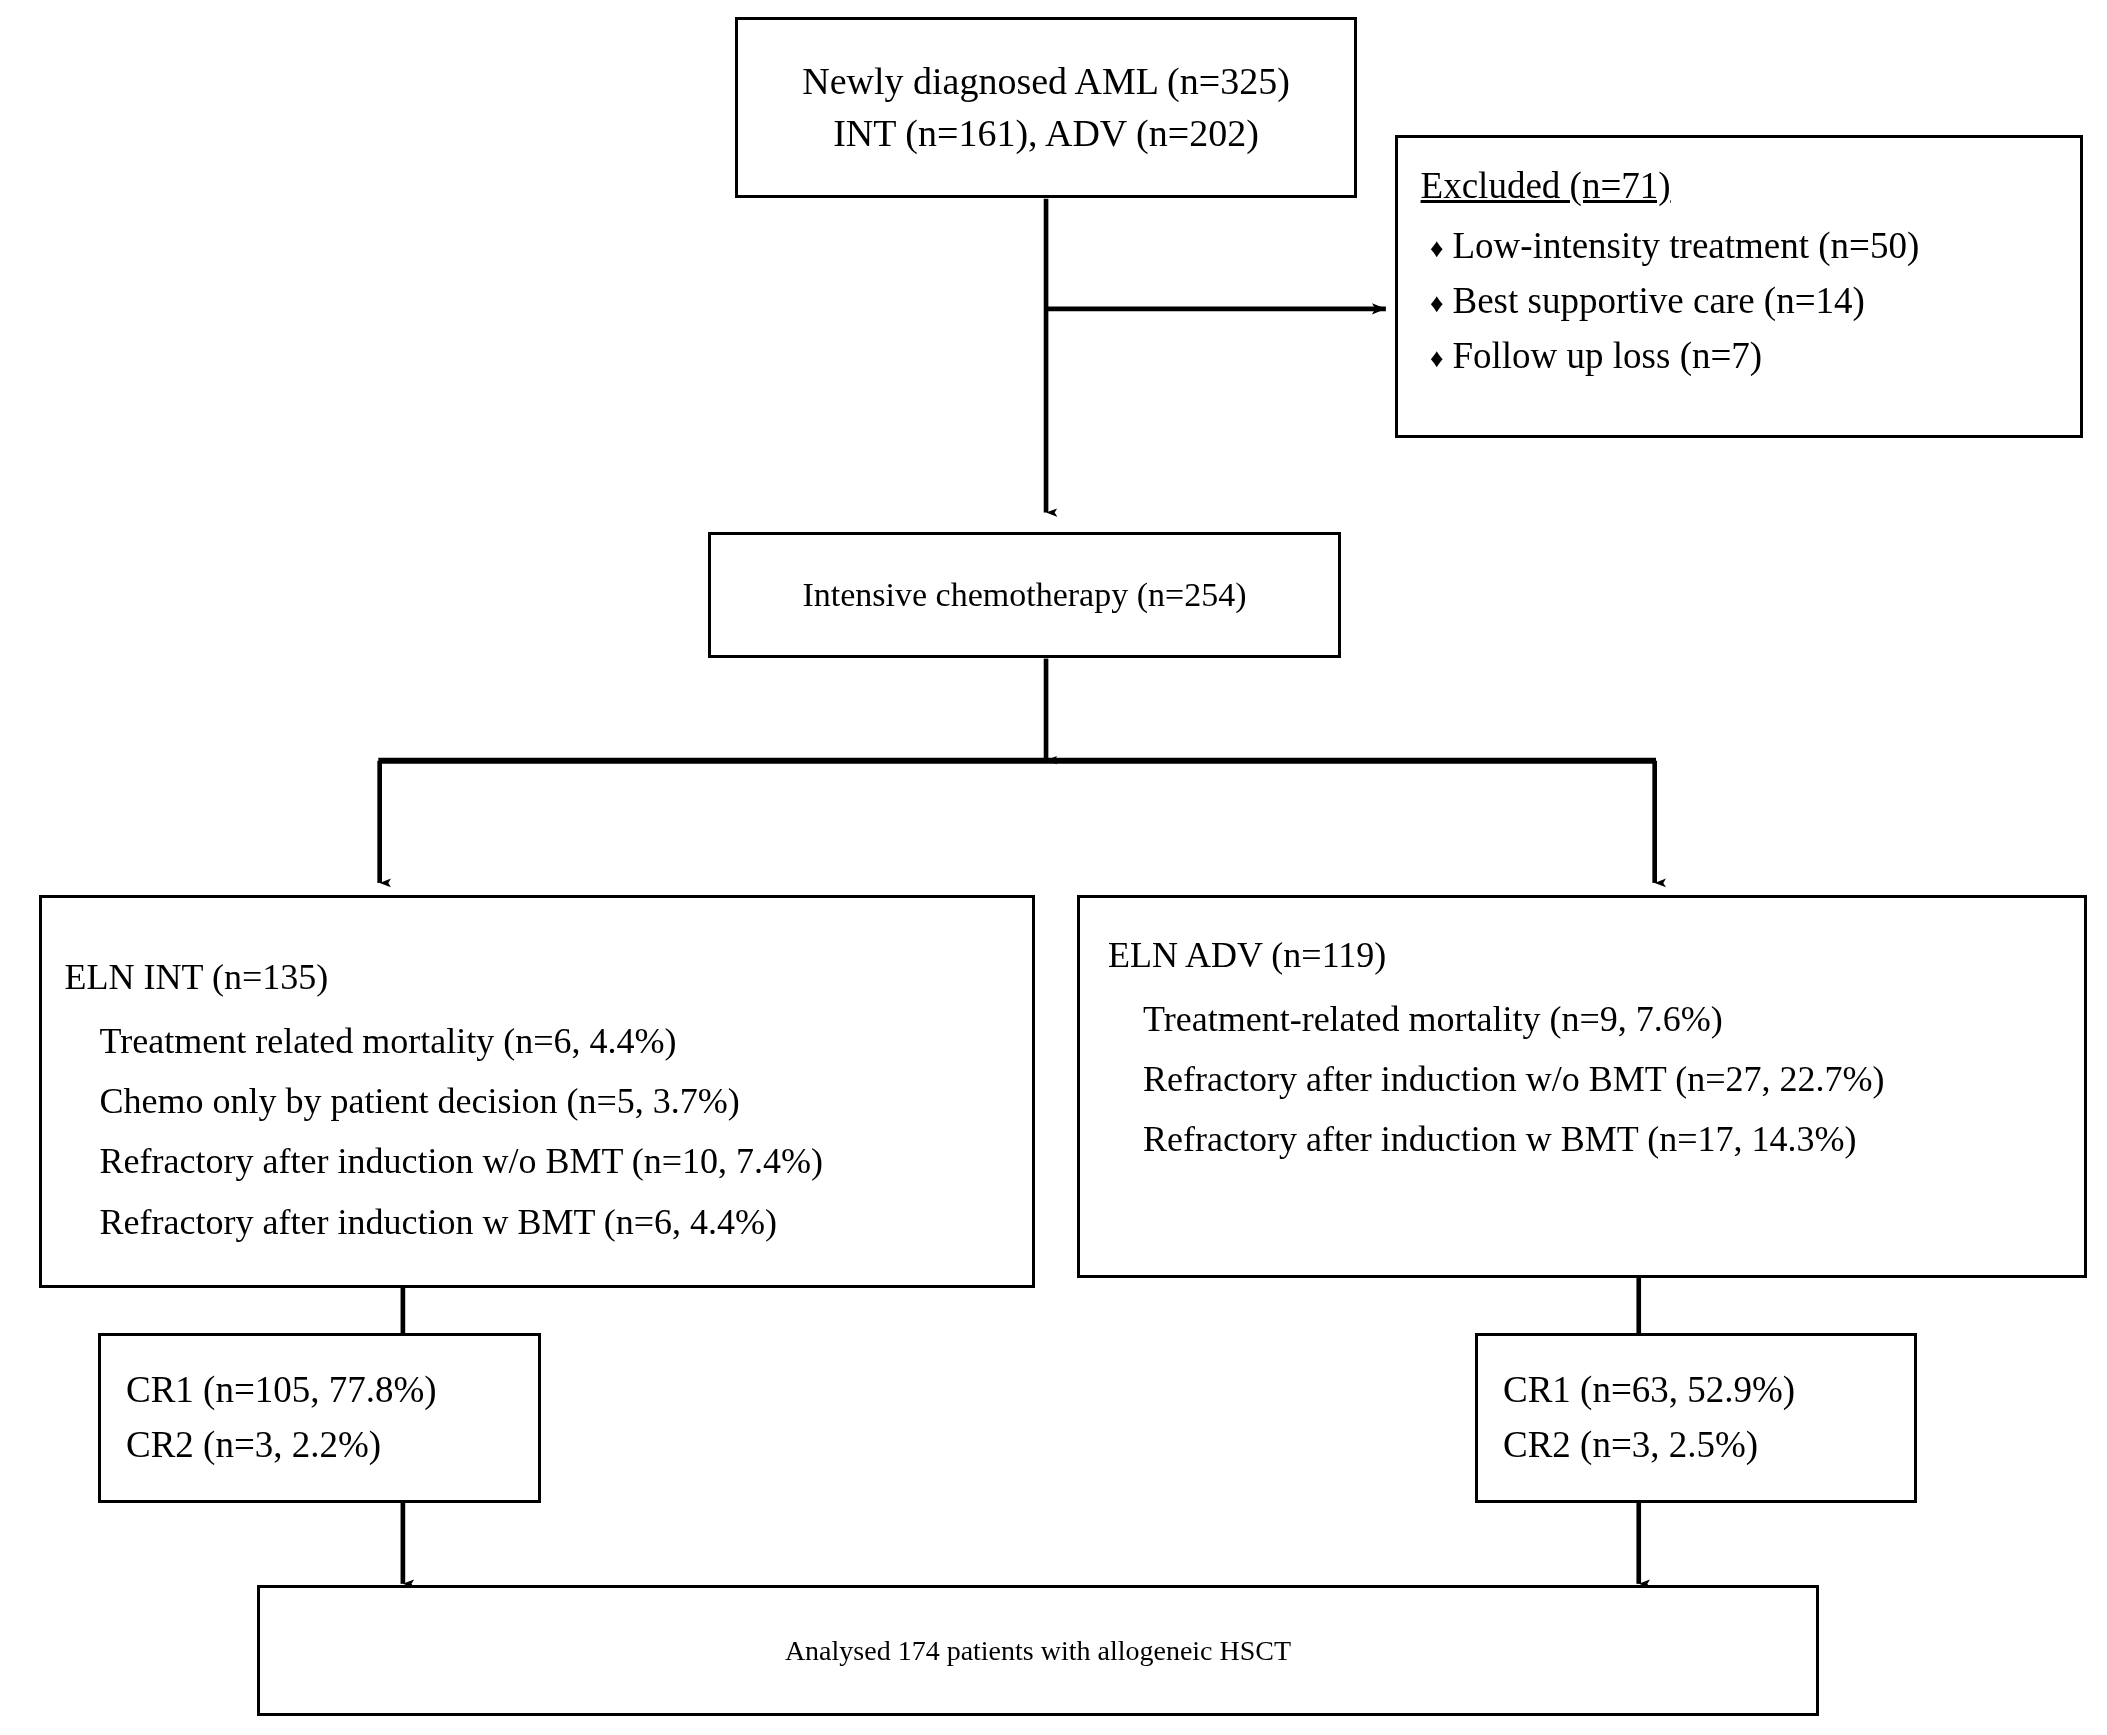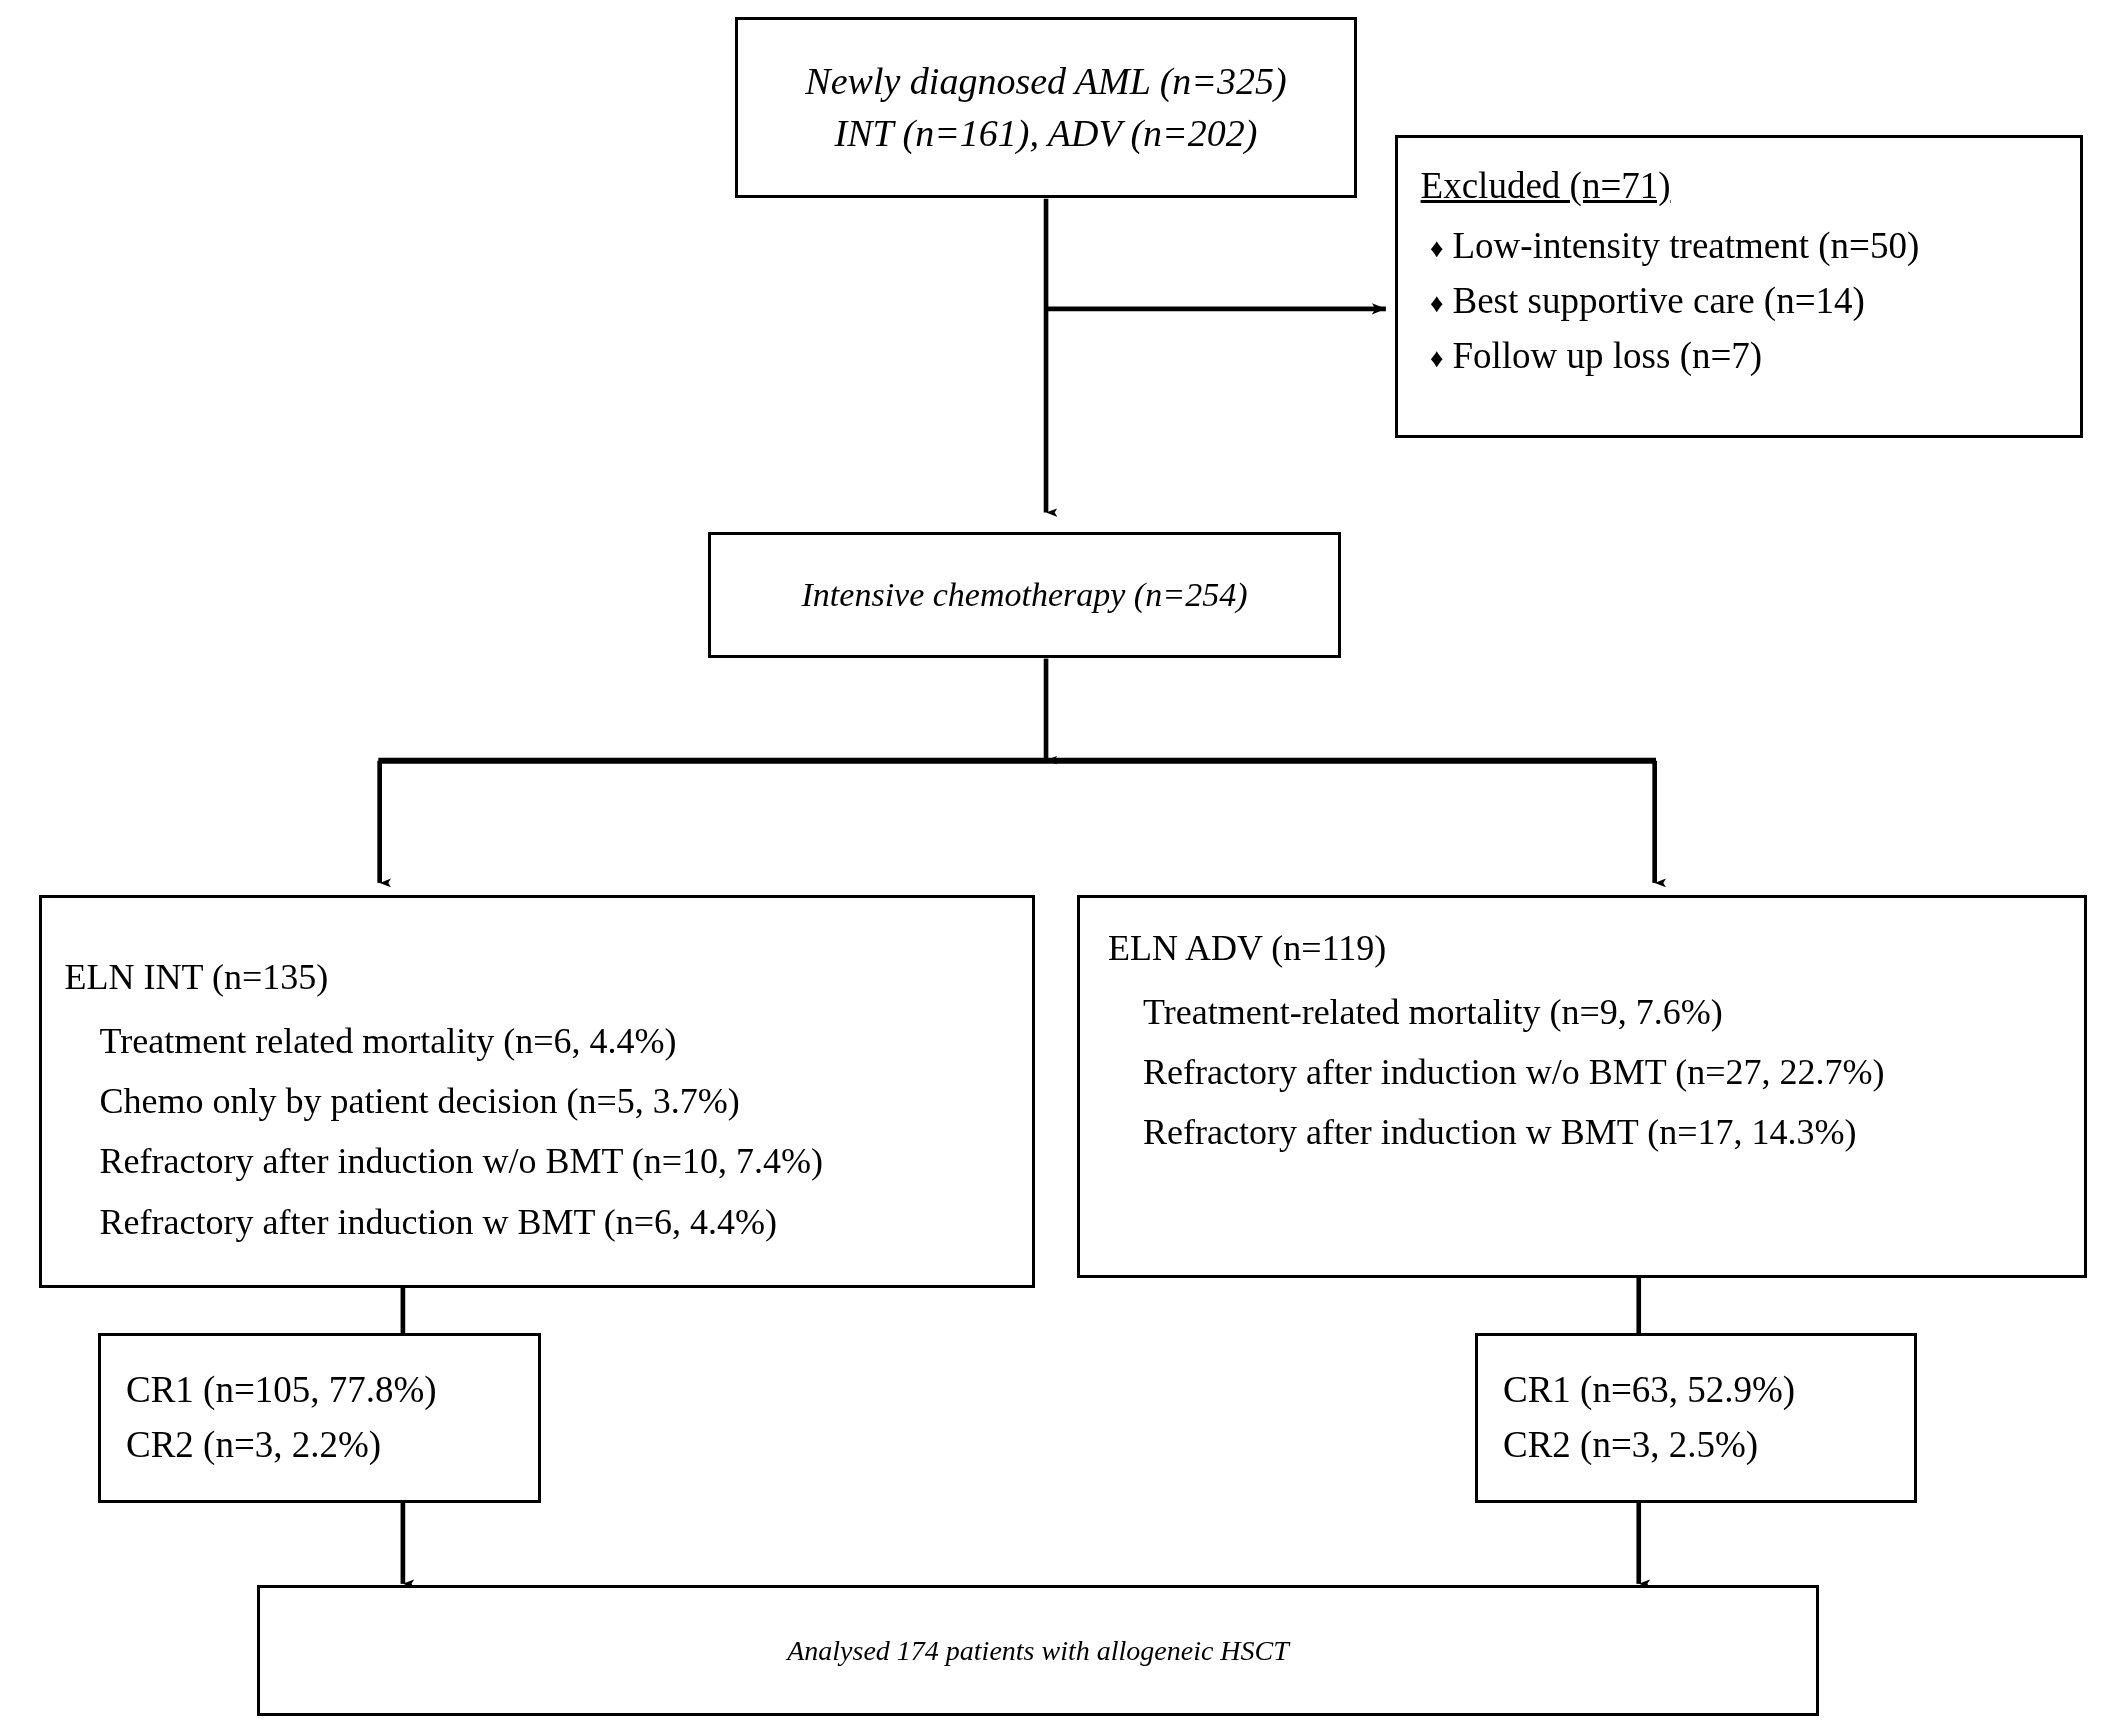--- a/index.html
+++ b/index.html
@@ -34,21 +34,21 @@
     background: #ffffff;
     display: flex;
     flex-direction: column;
     justify-content: center;
   }
   .box .line {
     display: block;
     white-space: nowrap;
     line-height: 1.05;
   }
-  .centered { text-align: center; font-style: italic; }
+  .centered { text-align: center; }
   .centered .line { text-align: center; }
 
   
   #box-enrolled {
     left: 735px;
     top: 17px;
     width: 622px;
     height: 181px;
     font-size: 38px;
   }
@@ -110,21 +110,21 @@
   
   #box-eln-adv {
     left: 1077px;
     top: 895px;
     width: 1010px;
     height: 383px;
     font-size: 36px;
     justify-content: flex-start;
     padding: 32px 0 0 28px;
   }
-  #box-eln-adv .heading { padding-bottom: 14.6px; }
+  #box-eln-adv .heading { padding-bottom: 14.6px; margin-top: 7px; }
   #box-eln-adv .sub {
     display: block;
     white-space: nowrap;
     padding: 11.3px 0 11.3px 35px;
     line-height: 1.05;
   }
 
   
   #box-cr-int {
     left: 98px;

